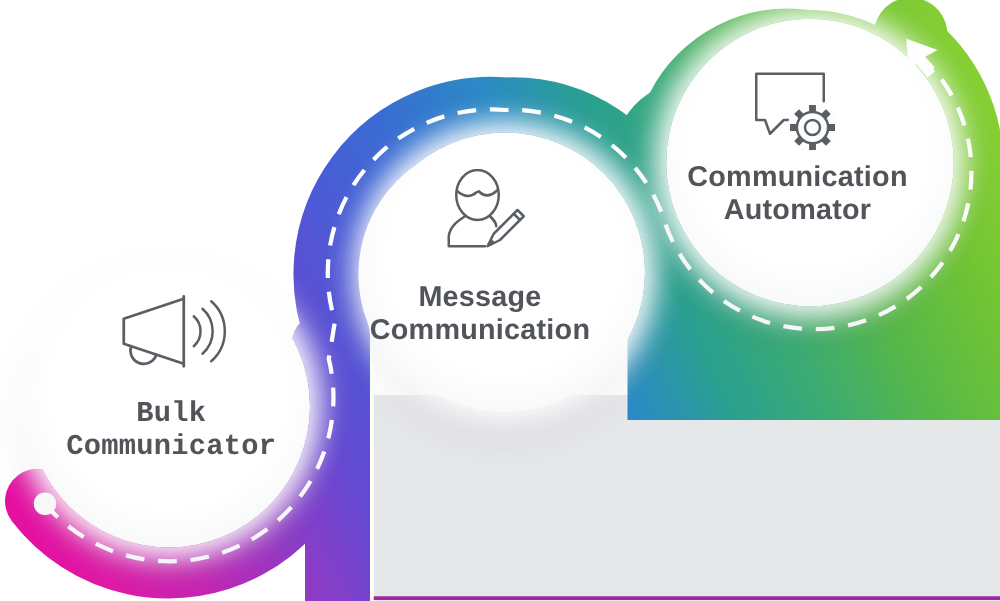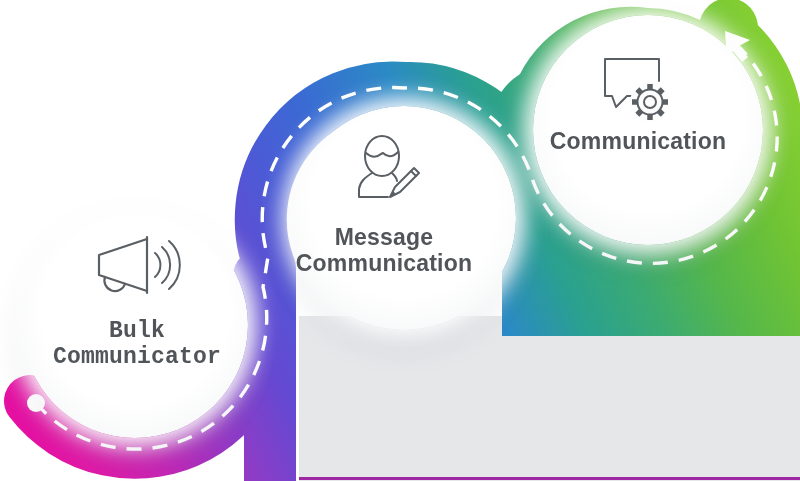--- a/index.html
+++ b/index.html
@@ -113,16 +113,17 @@
         <line x1="41.3" y1="34.3" x2="45.5" y2="38.5"></line>
         <line x1="62.5" y1="55.5" x2="66.7" y2="59.7"></line>
         <line x1="41.3" y1="59.7" x2="45.5" y2="55.5"></line>
         <line x1="62.5" y1="38.5" x2="66.7" y2="34.3"></line>
       </g>
       <circle class="ic-thin" cx="54" cy="47" r="12.5" fill="#fdfdfe"></circle>
       <circle class="ic-thin" cx="54" cy="47" r="6"></circle>
     </svg>
     <div class="label">
       <div>Communication</div>
+      <div>Automator</div>
     </div>
   </div>
 
 </div>
 
 </body></html>

